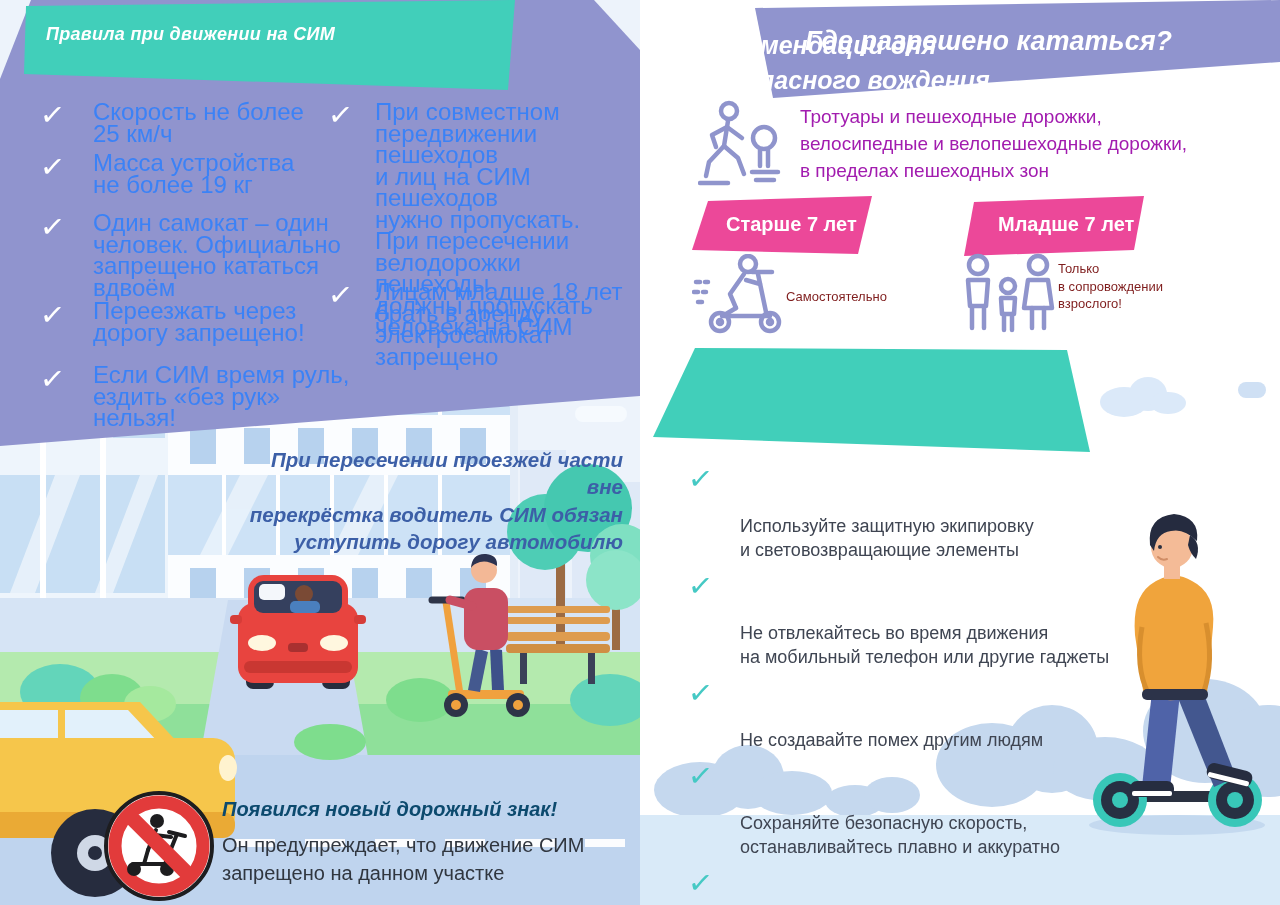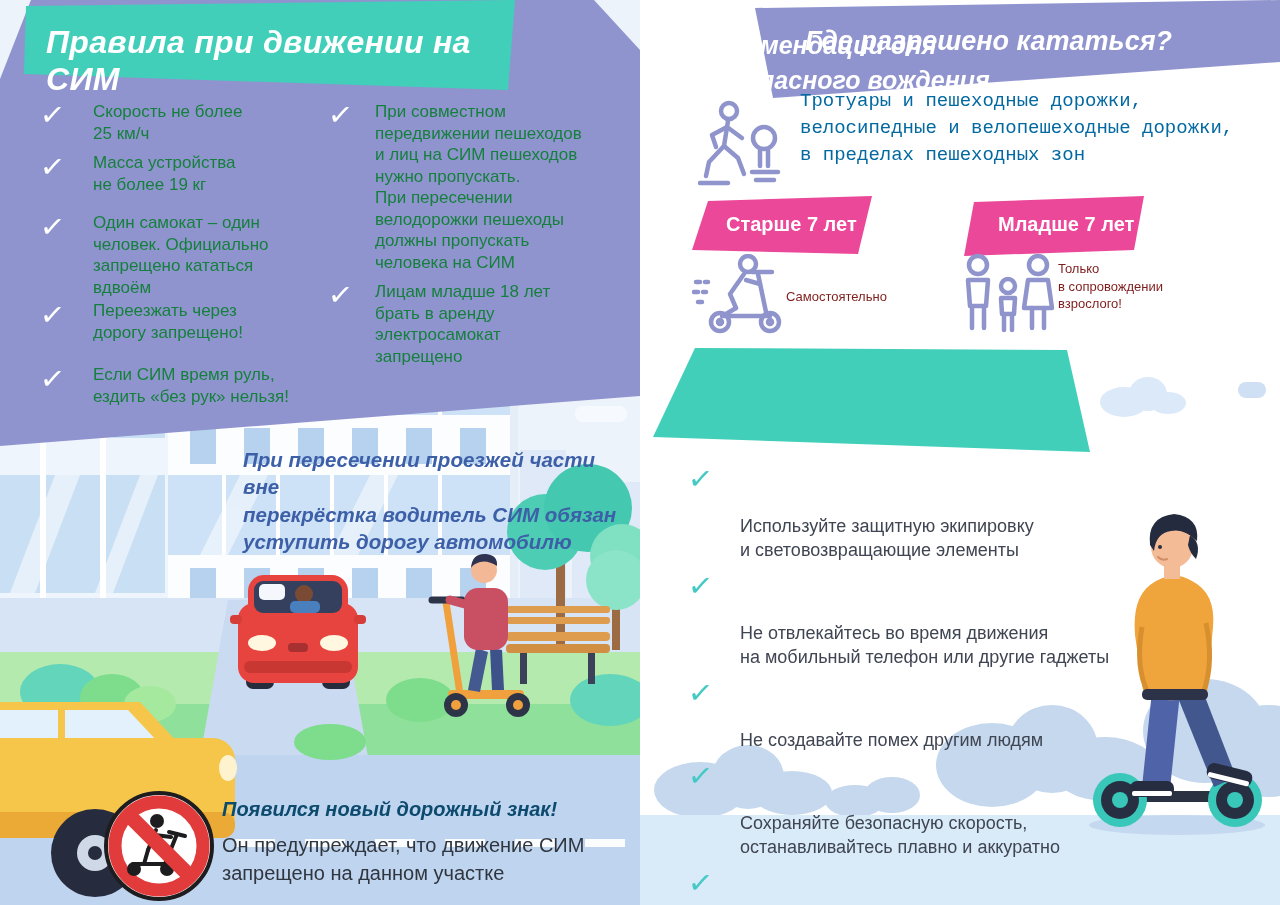--- a/index.html
+++ b/index.html
@@ -8,40 +8,40 @@
   .abs{position:absolute;}
   .pre{white-space:pre-line;}
 
   
   .left-page{position:absolute;left:0;top:0;width:640px;height:905px;}
   .purple-panel{position:absolute;left:0;top:0;width:640px;height:450px;background:#9094ce;
     clip-path:polygon(31px 0,594px 0,640px 50px,640px 396px,0 446px,0 79px);}
   .teal-title-banner{position:absolute;left:0;top:0;width:520px;height:96px;background:#41cfba;
     clip-path:polygon(26px 6px,515px 0,508px 90px,24px 74px);}
   .left-title{position:absolute;left:46px;top:24px;width:460px;color:#ffffff;
-    font-size:32px;font-weight:bold;font-style:italic;letter-spacing:.3px;}
-  .rule{position:absolute;color:#15803d;font-size:17px;line-height:21.5px;width:260px;}
+    font-size:18px;font-weight:bold;font-style:italic;letter-spacing:.3px;}
+  .rule{position:absolute;color:#3b82f6;font-size:24px;line-height:21.5px;width:260px;}
   .check{position:absolute;font-size:30px;line-height:30px;font-weight:400;transform:rotate(6deg);}
   .check.white{color:#ffffff;}
   .check.teal{color:#45c9c4;}
   .crossing-note{position:absolute;left:243px;top:446px;width:380px;color:#3c5fa7;
-    font-size:20.5px;line-height:1.33;font-weight:bold;font-style:italic;}
+    font-size:20.5px;line-height:1.33;font-weight:bold;font-style:italic;text-align:right;}
   .sign-block-title{position:absolute;left:222px;top:798px;width:400px;color:#0c4a6e;
     font-size:20px;font-weight:bold;font-style:italic;}
   .sign-block-desc{position:absolute;left:222px;top:831px;width:380px;color:#30363f;
     font-size:20px;line-height:1.4;}
 
   
   .right-page{position:absolute;left:640px;top:0;width:640px;height:905px;background:#ffffff;}
   .purple-banner-right{position:absolute;left:105px;top:0;width:535px;height:100px;background:#9094ce;
     clip-path:polygon(10px 8px,535px 0,535px 62px,28px 98px);}
   .right-title{position:absolute;left:165px;top:26px;width:470px;color:#fff;
     font-size:27px;font-weight:bold;font-style:italic;}
-  .allowed-text{position:absolute;left:160px;top:88px;width:460px;color:#0369a1;
-    font-size:19px;line-height:1.42;font-family:Liberation Mono, monospace;}
+  .allowed-text{position:absolute;left:160px;top:104px;width:460px;color:#a21caf;
+    font-size:19px;line-height:1.42;}
   .age-banner{position:absolute;height:62px;background:#ec4899;color:#fff;
     font-size:20px;font-weight:bold;}
   .age-banner .lbl{position:absolute;left:34px;top:17px;}
   .age-note{position:absolute;color:#7f1d1d;font-size:13px;line-height:1.35;}
   .rec-banner{position:absolute;left:0;top:338px;width:455px;height:120px;background:#41cfba;
     clip-path:polygon(55px 10px,427px 12px,450px 114px,13px 99px);}
   .rec-title{position:absolute;left:62px;top:28px;color:#fff;font-size:25px;line-height:1.4;
     font-weight:bold;font-style:italic;}
   .rec-list{position:absolute;left:42px;top:466px;width:450px;}
   .rec-item{position:relative;margin-bottom:11px;padding-left:58px;color:#3f4552;

